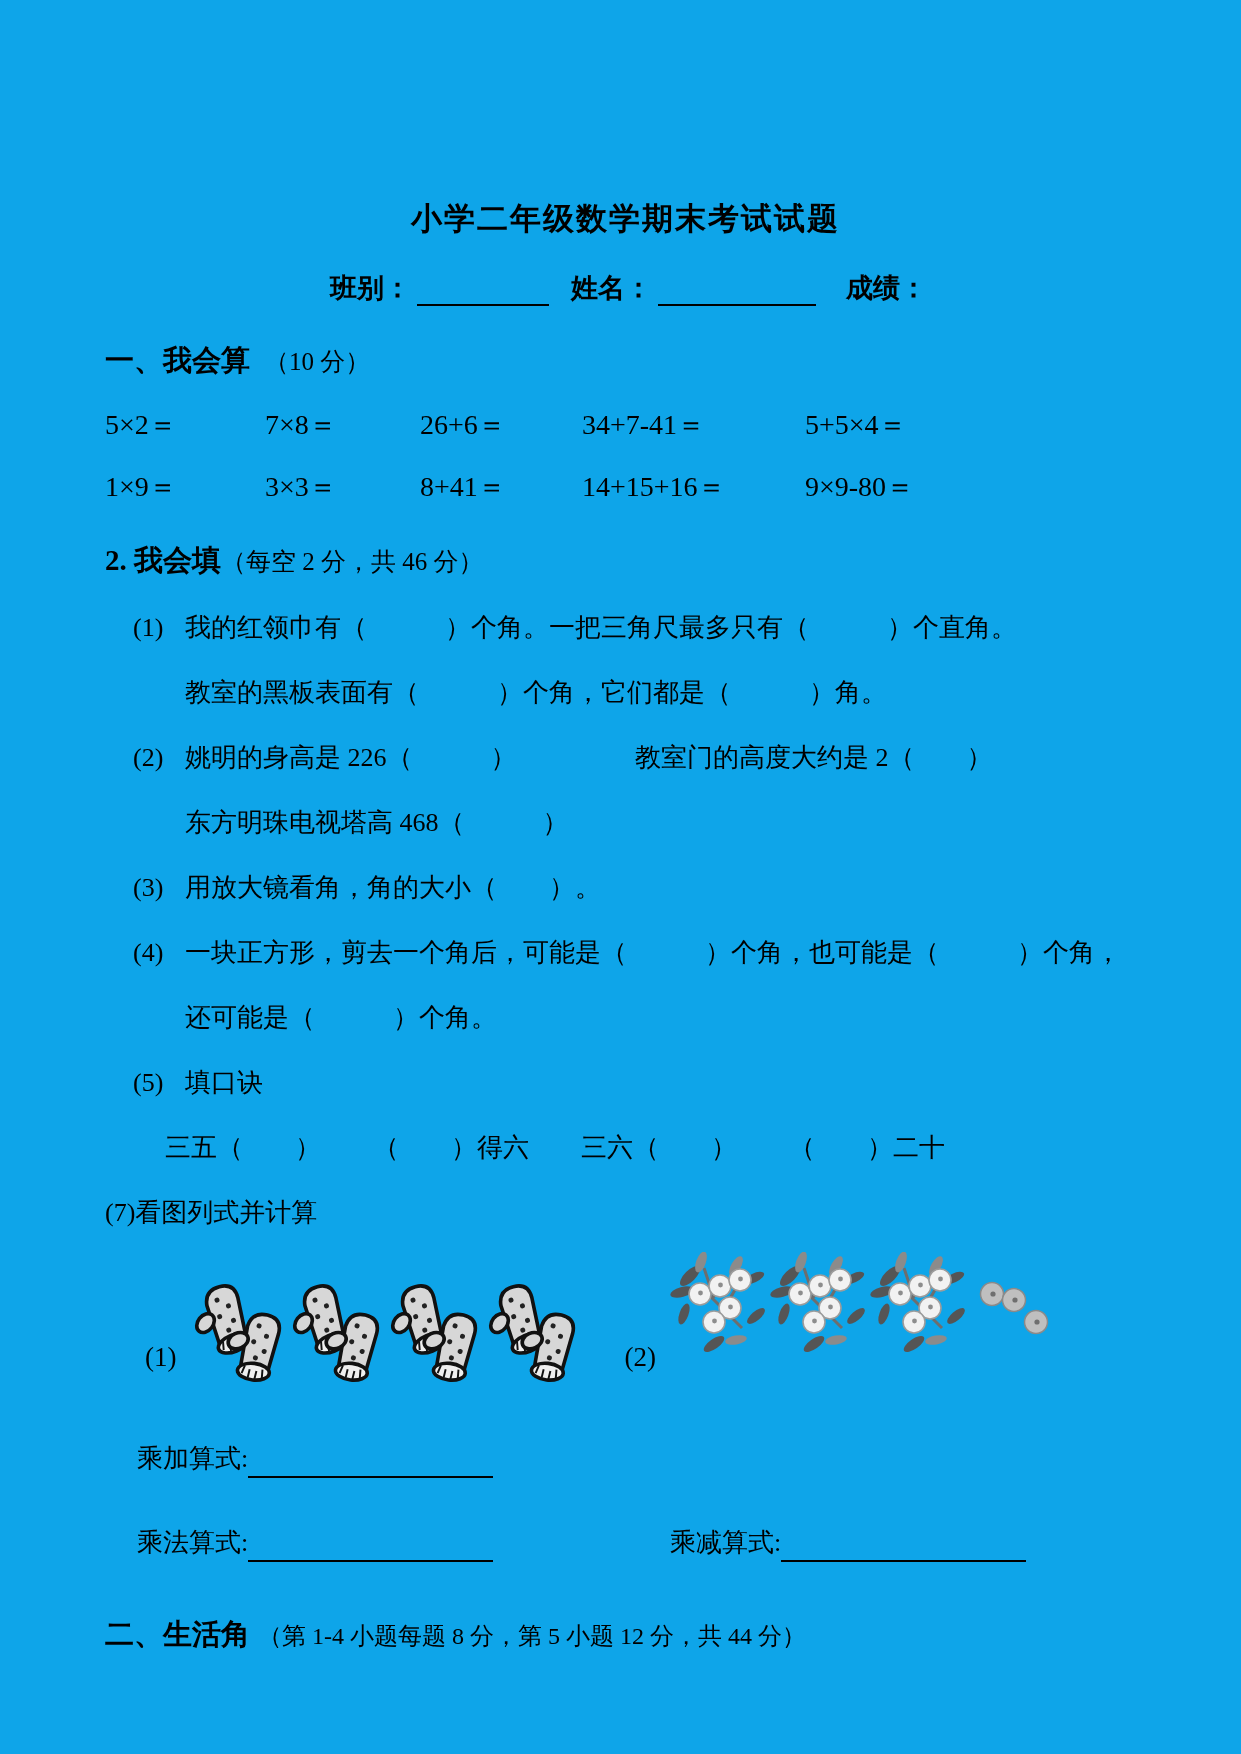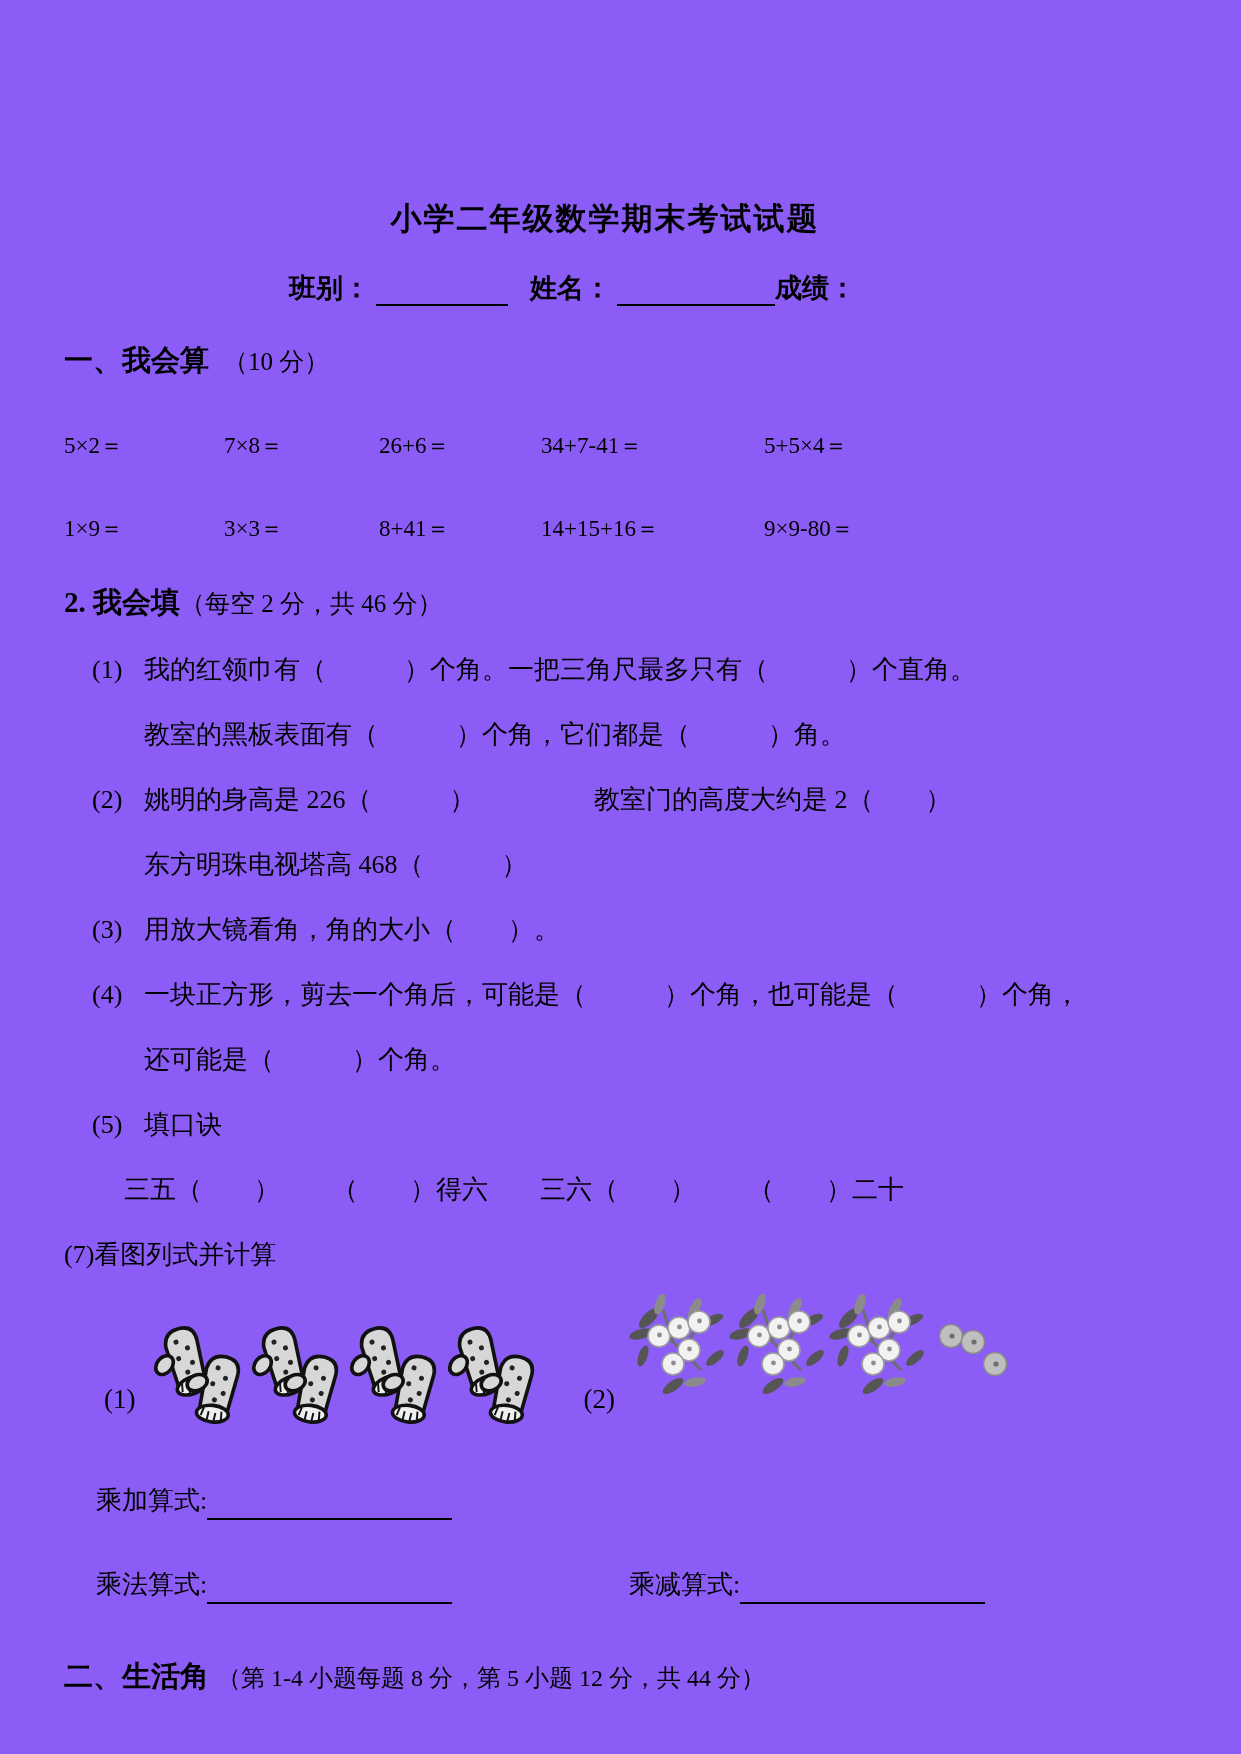--- a/index.html
+++ b/index.html
@@ -1,34 +1,34 @@
 <!DOCTYPE html>
 <html><head>
 <meta charset="utf-8">
 <style>
   * { margin:0; padding:0; box-sizing:border-box; }
   html,body { background:#ffffff; }
   .page {
-    position:relative; width:1241px; height:1754px; background:#8b5cf6; color:#000;
+    position:relative; width:1241px; height:1754px; background:#0ea5e9; color:#000;
     font-family:"Liberation Serif","DejaVu Serif",serif;
-    font-size:26px; padding:198px 95px 0 64px; overflow:hidden;
+    font-size:26px; padding:198px 95px 0 105px; overflow:hidden;
   }
   .title { text-align:center; font-size:31px; font-weight:bold; letter-spacing:2px; }
   .info-row { margin-top:30px; padding-left:225px; display:flex; align-items:flex-end; font-weight:bold; font-size:27px; }
   .blank { display:inline-block; border-bottom:2.5px solid #000; height:30px; }
   .w130 { width:132px; margin-left:6px; }
   .w155 { width:158px; margin-left:6px; }
   .ml22 { margin-left:22px; }
-  .ml30 { }
+  .ml30 { margin-left:30px; }
   .sec-head { font-weight:bold; font-size:29px; line-height:40px; }
   .s1 { margin-top:34px; }
   .pts { font-weight:normal; font-size:25px; }
   .pts.sp { margin-left:14px; }
   .pts.sp2 { margin-left:8px; }
-  .calc-row { display:flex; margin-top:45px; font-size:23px; line-height:38px; }
+  .calc-row { display:flex; margin-top:24px; font-size:28px; line-height:38px; }
   .calc-row .c1 { width:160px; } .calc-row .c2 { width:155px; }
   .calc-row .c3 { width:162px; } .calc-row .c4 { width:223px; }
   .s2 { margin-top:34px; }
   .q { display:flex; margin-top:27px; line-height:38px; padding-left:28px; }
   .qnum { width:52px; flex:none; }
   .cont { padding-left:80px;align-items:center; }
   .twocol .left { width:450px; flex:none; }
   .jingle { display:flex; gap:52px; padding-left:60px; margin-top:27px; line-height:38px; }
   .q7 { padding-left:0; }
   

